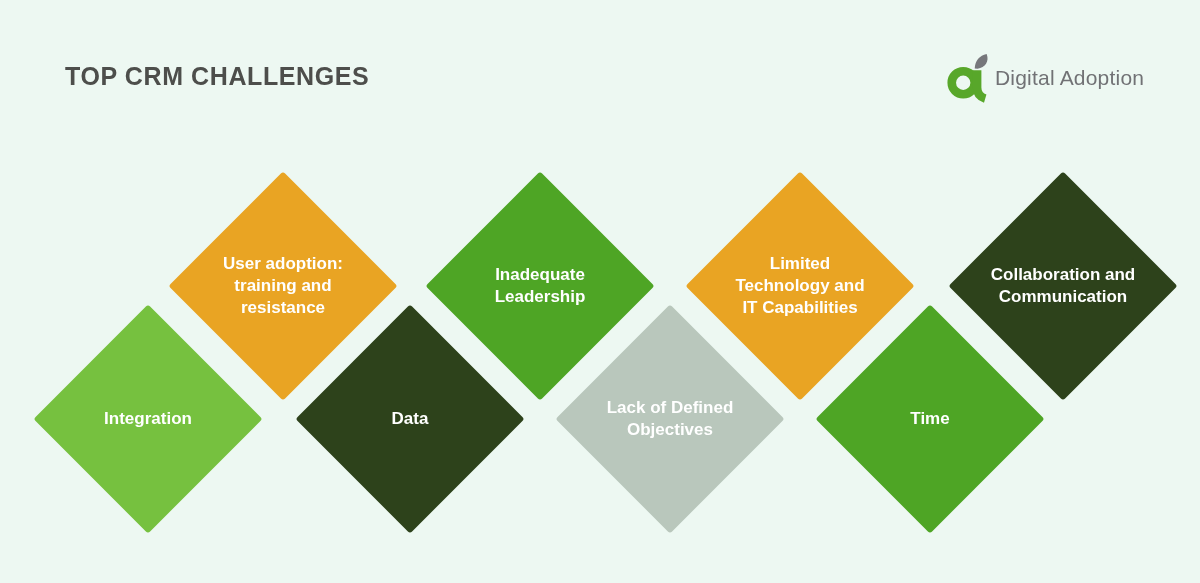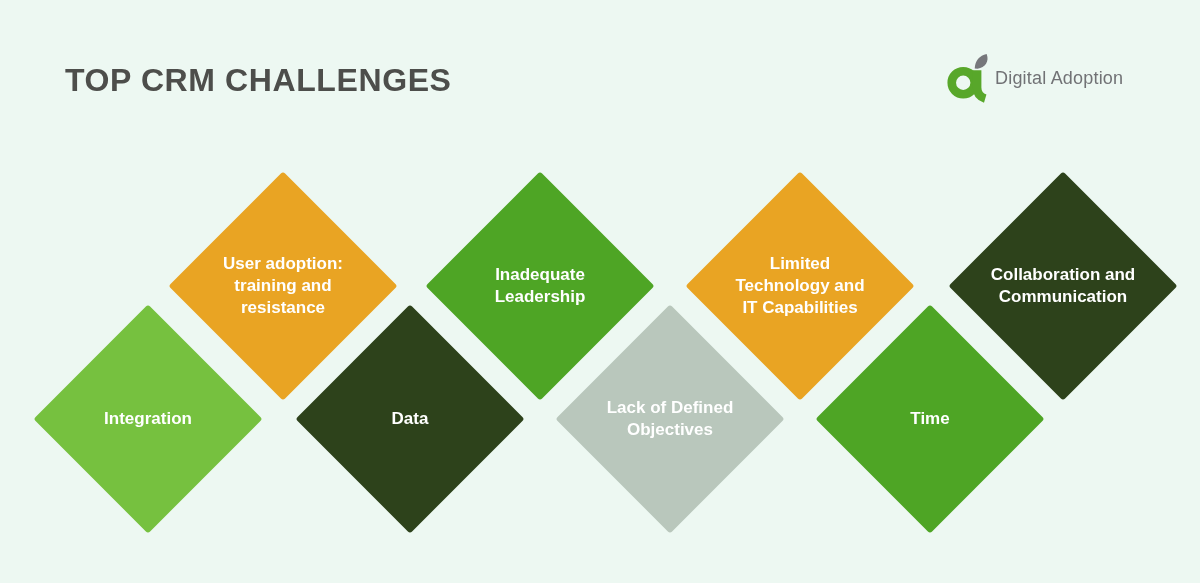--- a/index.html
+++ b/index.html
@@ -11,37 +11,37 @@
     position: relative;
     width: 1200px;
     height: 583px;
     overflow: hidden;
   }
   .title {
     position: absolute;
     left: 65px;
     top: 62px;
     margin: 0;
-    font-size: 32px;
+    font-size: 25px;
     font-weight: bold;
     letter-spacing: 0.6px;
     color: #4D4E4B;
   }
   .logo {
     position: absolute;
     left: 946px;
     top: 52px;
     height: 52px;
     display: flex;
     align-items: center;
     gap: 5px;
   }
   .logo-icon { display: block; }
   .logo-text {
-    font-size: 18px;
+    font-size: 21px;
     font-weight: 500;
     color: #717275;
     letter-spacing: 0.2px;
   }
   .diamond {
     position: absolute;
     width: 162px;
     height: 162px;
     transform: rotate(45deg);
     border-radius: 3px;

